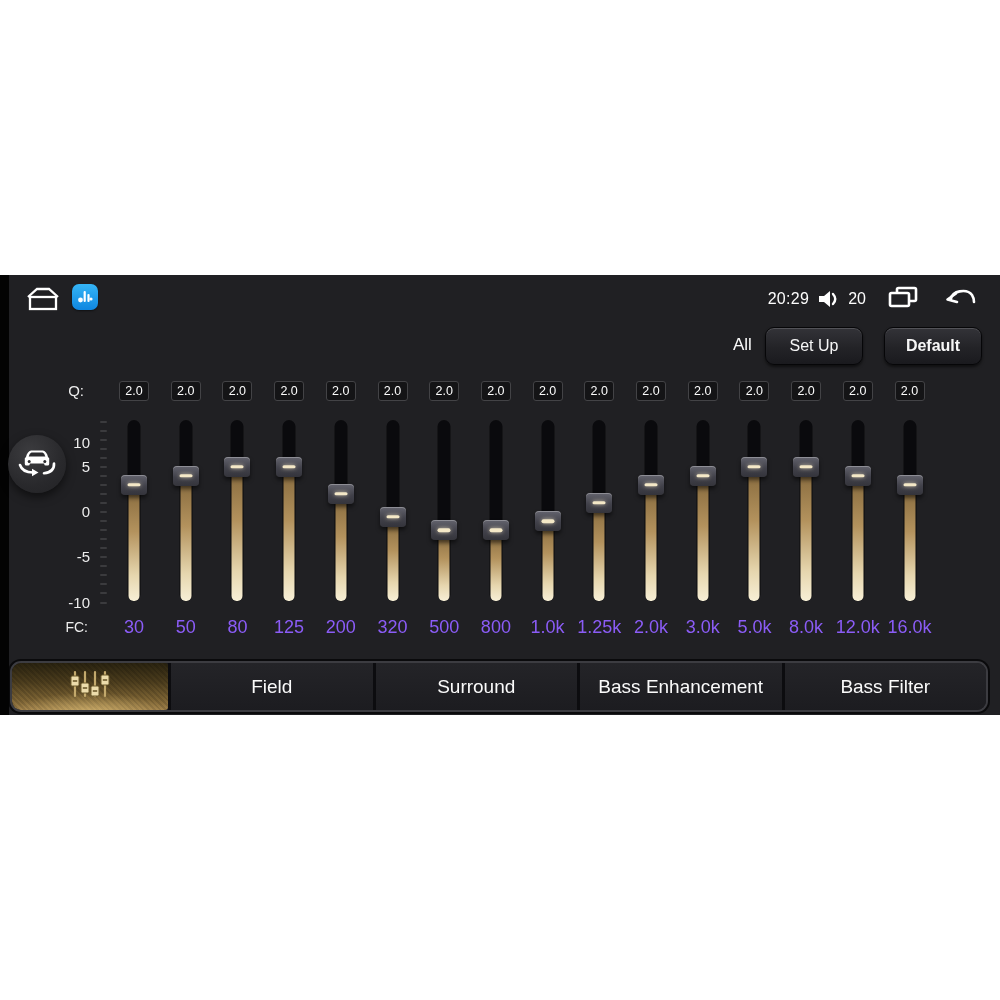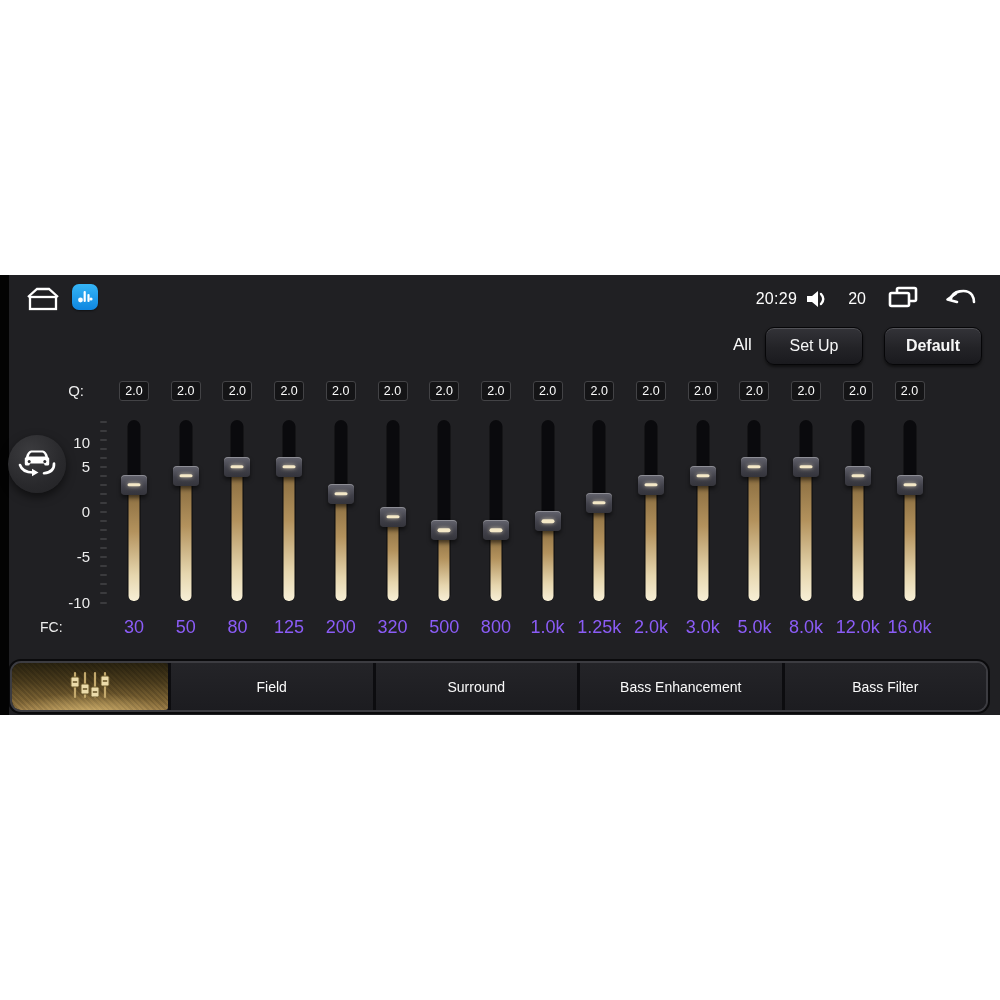--- a/index.html
+++ b/index.html
@@ -11,21 +11,21 @@
 
   
   .status-bar { position:absolute; top:6px; left:0; right:0; height:32px; }
   .home-btn { position:absolute; left:24px; top:5px; width:38px; height:26px; cursor:pointer; }
   .app-icon { position:absolute; left:72px; top:3px; width:26px; height:26px; border-radius:7px;
               background:linear-gradient(180deg,#35b5f6 0%,#0f86e0 100%);
               display:flex; align-items:center; justify-content:center; cursor:pointer;
               box-shadow:0 1px 2px rgba(0,0,0,.5); }
   .status-right { position:absolute; right:24px; top:4px; height:28px; display:flex; align-items:center; }
   .clock { font-size:16px; color:#fdfdfd; letter-spacing:.3px; }
-  .vol-num { font-size:16px; color:#fdfdfd; margin-left:20px; }
+  .vol-num { font-size:16px; color:#fdfdfd; margin-left:8px; }
   .sp-icon { margin-left:7px; display:flex; align-items:center; }
   .recents-btn { margin-left:22px; display:flex; align-items:center; cursor:pointer; }
   .back-btn { margin-left:26px; display:flex; align-items:center; cursor:pointer; }
 
   
   .preset-pill { position:absolute; left:33px; top:52px; width:115px; height:37px; border-radius:19px;
                  background:linear-gradient(180deg,#1d1d20,#141416);
                  border:1px solid #2f2f33; display:flex; align-items:center; justify-content:center;
                  gap:15px; cursor:pointer; }
   .preset-pill .label { font-size:17px; color:#fafafa; }
@@ -34,21 +34,21 @@
              background:linear-gradient(180deg,#333338 0%,#232327 55%,#1a1a1e 100%);
              border:1px solid #060608;
              box-shadow:inset 0 1px 0 rgba(255,255,255,.16), 0 2px 3px rgba(0,0,0,.55);
              display:flex; align-items:center; justify-content:center;
              font-size:16px; color:#f6f6f6; cursor:pointer; }
   .setup-btn { left:765px; }
   .default-btn { left:884px;font-weight:bold; }
 
   
   .q-label  { position:absolute; left:40px; top:107px; width:44px; text-align:right; font-size:15px; color:#ededed; }
-  .fc-label { position:absolute; left:40px; top:344px; width:48px; text-align:left; font-size:14px; color:#ededed; }
+  .fc-label { position:absolute; left:40px; top:344px; width:48px; text-align:right; font-size:14px; color:#ededed; }
   .axis-label { position:absolute; left:40px; width:50px; text-align:right; font-size:15px; color:#ececec; }
   .tick { position:absolute; left:100px; width:7px; height:2px; background:#3b3b3e; border-radius:1px; }
 
   
   .band { position:absolute; top:0; width:52px; height:380px; }
   .q-box { position:absolute; left:50%; transform:translateX(-50%); top:106px; min-width:30px; height:20px;
            padding:0 3px; background:#141416; border:1px solid #434346; border-radius:3px;
            display:flex; align-items:center; justify-content:center;
            font-size:12.5px; color:#fbfbfb; cursor:pointer; }
   .track { position:absolute; left:50%; transform:translateX(-50%); top:145px; width:13px; height:181px;
@@ -71,21 +71,21 @@
              background:radial-gradient(circle at 38% 30%, #3c3c3f 0%, #29292c 60%, #222225 100%);
              box-shadow:0 4px 10px rgba(0,0,0,.55); z-index:8;
              display:flex; align-items:center; justify-content:center; cursor:pointer; }
 
   
   .tab-bar { position:absolute; left:10px; top:386px; width:978px; height:51px;
              background:#19191c; border:2px solid #3c3c41; border-radius:11px;
              display:flex; overflow:hidden; box-shadow:0 0 0 2px #0a0a0c; }
   .tab { flex:1; display:flex; align-items:center; justify-content:center;
          background:linear-gradient(180deg,#242428,#1c1c20);
-         border-left:3px solid #0c0c0f; font-size:14px; color:#fafafa; cursor:pointer; }
+         border-left:3px solid #0c0c0f; font-size:19px; color:#fafafa; cursor:pointer; }
   .tab:first-child { border-left:none; }
   .tab.active { flex:0 0 156px;
          background:
            radial-gradient(ellipse 70% 60% at 50% 105%, rgba(236,205,130,.55), rgba(236,205,130,0) 70%),
            repeating-linear-gradient(45deg, rgba(0,0,0,.12) 0 2px, rgba(0,0,0,0) 2px 4px),
            linear-gradient(180deg,#2a2310 0%,#4c3d1d 40%,#7d6434 78%,#a0814a 100%);
          border-radius:8px 3px 3px 8px; }
 </style>
 </head>
 <body>

